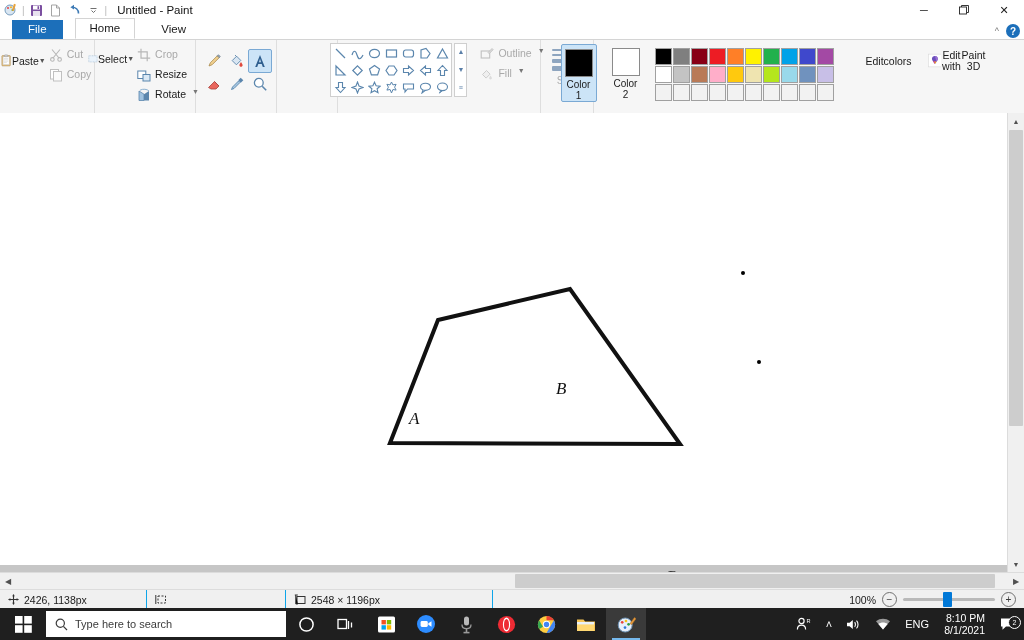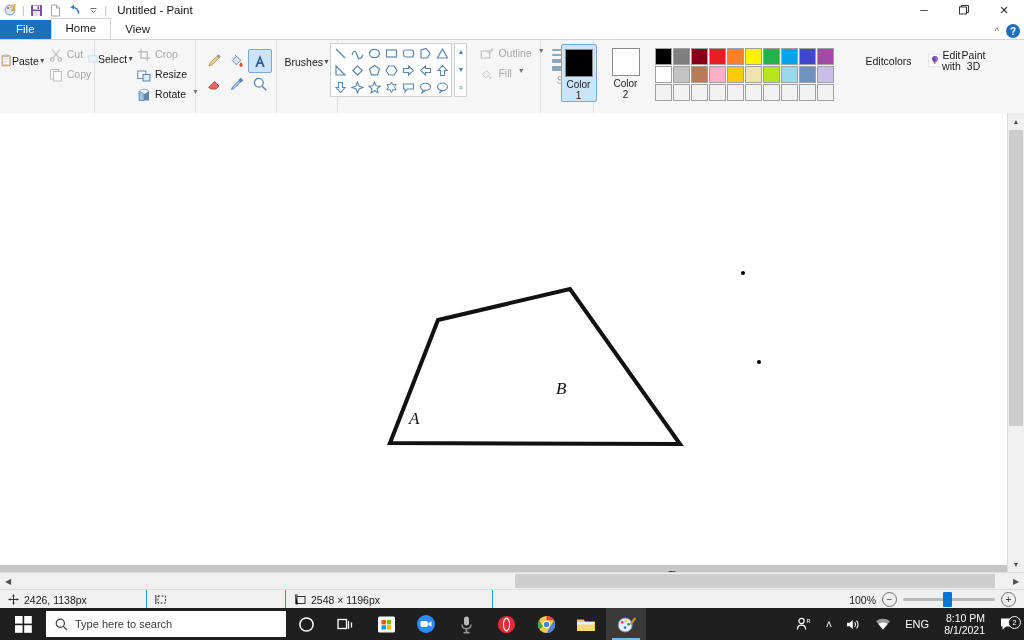--- a/index.html
+++ b/index.html
@@ -15,21 +15,21 @@
   .titlebar{height:20px;background:#ffffff;display:flex;align-items:center;position:relative;}
   .qat{display:flex;align-items:center;gap:4px;padding-left:3px;height:20px;}
   .qat .qicon{width:15px;height:15px;display:flex;align-items:center;justify-content:center;}
   .qat .sep{color:#b9b9b9;font-size:10px;}
   .title-text{margin-left:10px;font-size:11.5px;color:#111;}
   .wincontrols{position:absolute;right:0;top:0;display:flex;height:20px;}
   .wc{width:40px;height:20px;display:flex;align-items:center;justify-content:center;font-size:11px;color:#222;}
 
   
   .tabstrip{height:19px;background:#fff;display:flex;align-items:flex-end;position:relative;border-bottom:1px solid #d4d4d4;}
-  .tab{height:19px;line-height:19px;padding:0 14px;font-size:11.5px;color:#1a1a1a;}
+  .tab{height:19px;line-height:19px;padding:0 14px;font-size:11.5px;color:#1a1a1a;margin-left:12px;}
   .tab.file{background:#1c6fba;color:#fff;padding:0 16px;}
   .tab.active{background:#fff;border:1px solid #d4d4d4;border-bottom:1px solid #fff;position:relative;top:0;}
   .ribbon-right{position:absolute;right:4px;bottom:1px;display:flex;align-items:center;gap:7px;}
   .chev-collapse{font-size:9px;color:#777;}
   .helpbtn{width:14px;height:14px;border-radius:50%;background:#1c6fba;color:#fff;font-size:10px;
            display:flex;align-items:center;justify-content:center;font-weight:bold;}
 
   
   .ribbon{height:92px;background:#f6f6f6;border-bottom:1px solid #cfcfcf;display:flex;position:relative;}
   .group{position:relative;height:92px;display:flex;flex-direction:column;align-items:center;
@@ -287,32 +287,20 @@
                 <circle cx="6.8" cy="6.8" r="4.4" fill="#fff" stroke="#5b86ad" stroke-width="1.3"></circle>
                 <path d="M10.2 10.2l4 4" stroke="#5b86ad" stroke-width="1.6"></path>
               </svg>
           </div>
         </div>
       </div>
       <div class="group-label">Tools</div>
     </div>
 
     <div class="group" style="width:52px;">
-      <div class="group-body">
-        <div class="bigbtn">
-          <svg width="30" height="30" viewBox="0 0 30 30">
-              <rect x="2" y="2" width="26" height="26" fill="#fff" stroke="#c4c4c4" stroke-width="1"></rect>
-              <path d="M4 24c0-7 4-12 10-12 3 0 5 2 5 4" fill="none" stroke="#e8622a" stroke-width="3.4" stroke-linecap="round"></path>
-              <path d="M17 12l7-7 3 3-7 7z" fill="#d8dde3" stroke="#8c969f" stroke-width="0.8"></path>
-              <path d="M15.5 13.5l2.8 2.8-3.2 1.4z" fill="#7a4a2a"></path>
-            </svg>
-          <span class="lbl">Brushes</span>
-          <span class="caret">▼</span>
-        </div>
-      </div>
       <div class="group-label">&nbsp;</div>
     </div>
 
     <div class="group" style="width:194px;">
       <div class="group-body shapesbox">
         <div class="shapesgrid">
           <div class="shp">
               <svg width="13" height="13" viewBox="0 0 13 13">
                 <path d="M2 2l9 9" stroke="#5b86ad" stroke-width="1.2" fill="none"></path>
               </svg>

